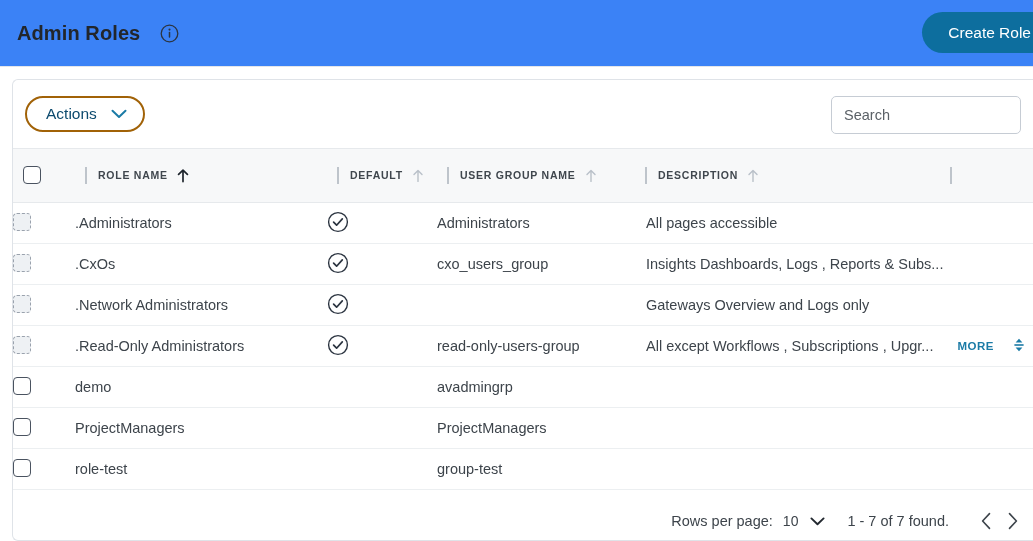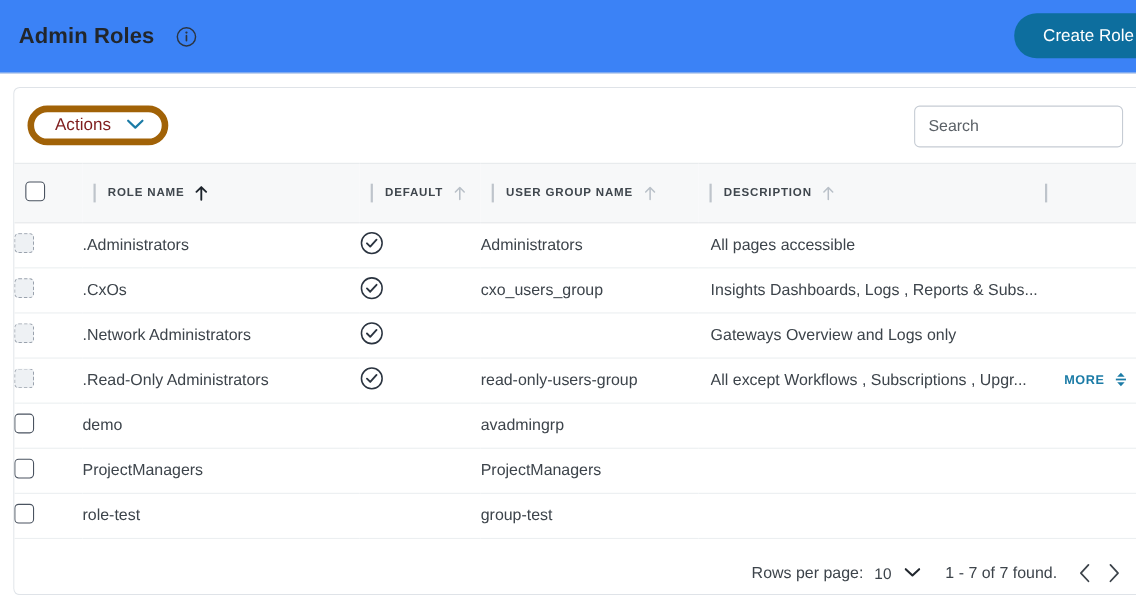--- a/index.html
+++ b/index.html
@@ -84,24 +84,24 @@
     padding: 0 12px 0 12px;
     box-sizing: border-box;
     position: relative;
   }
   .actions-btn {
     display: inline-flex;
     align-items: center;
     gap: 14px;
     height: 36px;
     padding: 0 16px 0 19px;
-    border: 6px solid #a16207;
+    border: 2px solid #a16207;
     border-radius: 19px;
     background: #ffffff;
-    color: #7f1d1d;
+    color: #0c4a6e;
     font-size: 15.5px;
     font-family: "Liberation Sans", sans-serif;
     cursor: pointer;
     white-space: nowrap;
     justify-content: space-between;
   }
   .search-box {
     position: absolute;
     right: 12px;
     top: 16px;
@@ -195,21 +195,21 @@
   }
   .desc-text {
     flex: 1 1 auto;
     overflow: hidden;
     white-space: nowrap;
   }
   .more-link {
     flex: none;
     display: inline-flex;
     align-items: center;
-    gap: 9px;
+    gap: 19px;
     color: #1b7ba6;
     font-size: 11.5px;
     font-weight: bold;
     letter-spacing: 0.5px;
     cursor: pointer;
     margin-left: 6px;
   }
 
   
   .pager {
@@ -225,21 +225,21 @@
   }
   .pager-label { margin-right: 10px; }
   .rows-select {
     display: inline-flex;
     align-items: flex-start;
     gap: 12px;
     cursor: pointer;
     margin-right: 22px;
   }
   .rows-value { font-size: 14px; }
-  .found-text { margin-right: 12px; }
+  .found-text { margin-right: 24px; }
   .pg-btn {
     width: 26px;
     height: 26px;
     display: inline-flex;
     align-items: center;
     justify-content: center;
     cursor: pointer;
   }
 </style>
 </head>

